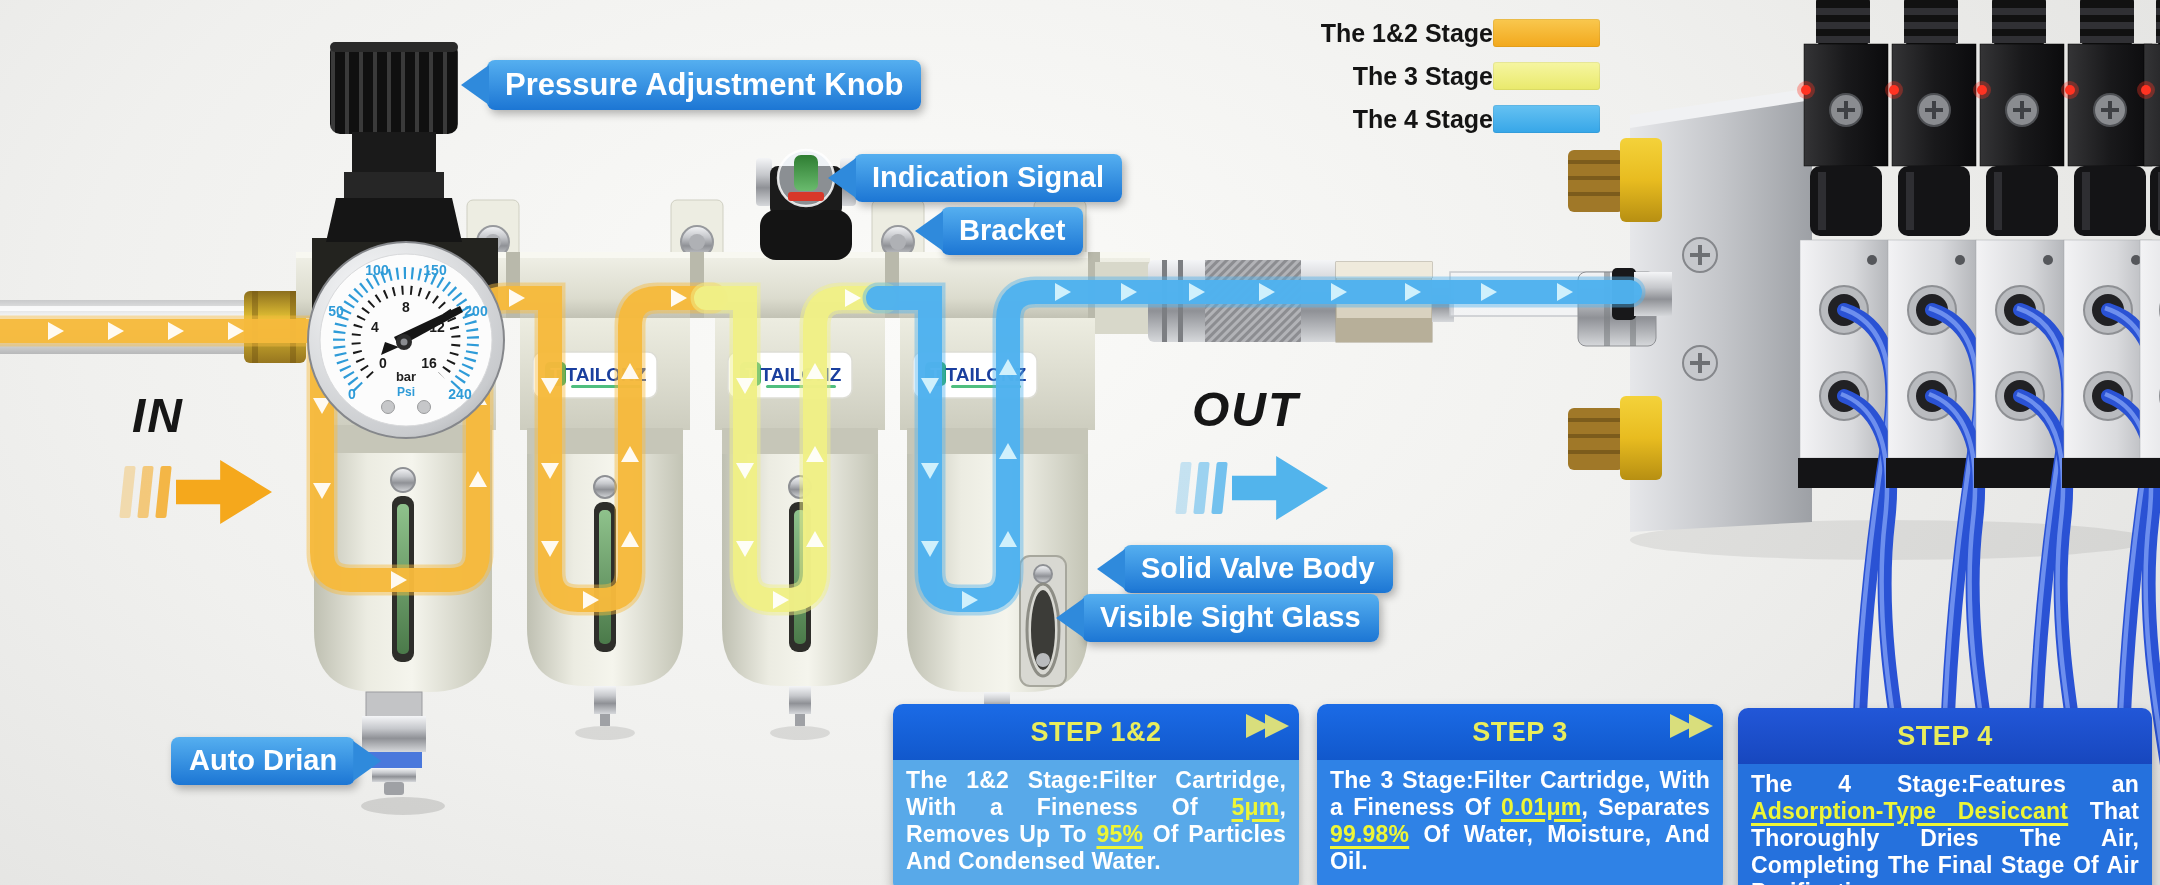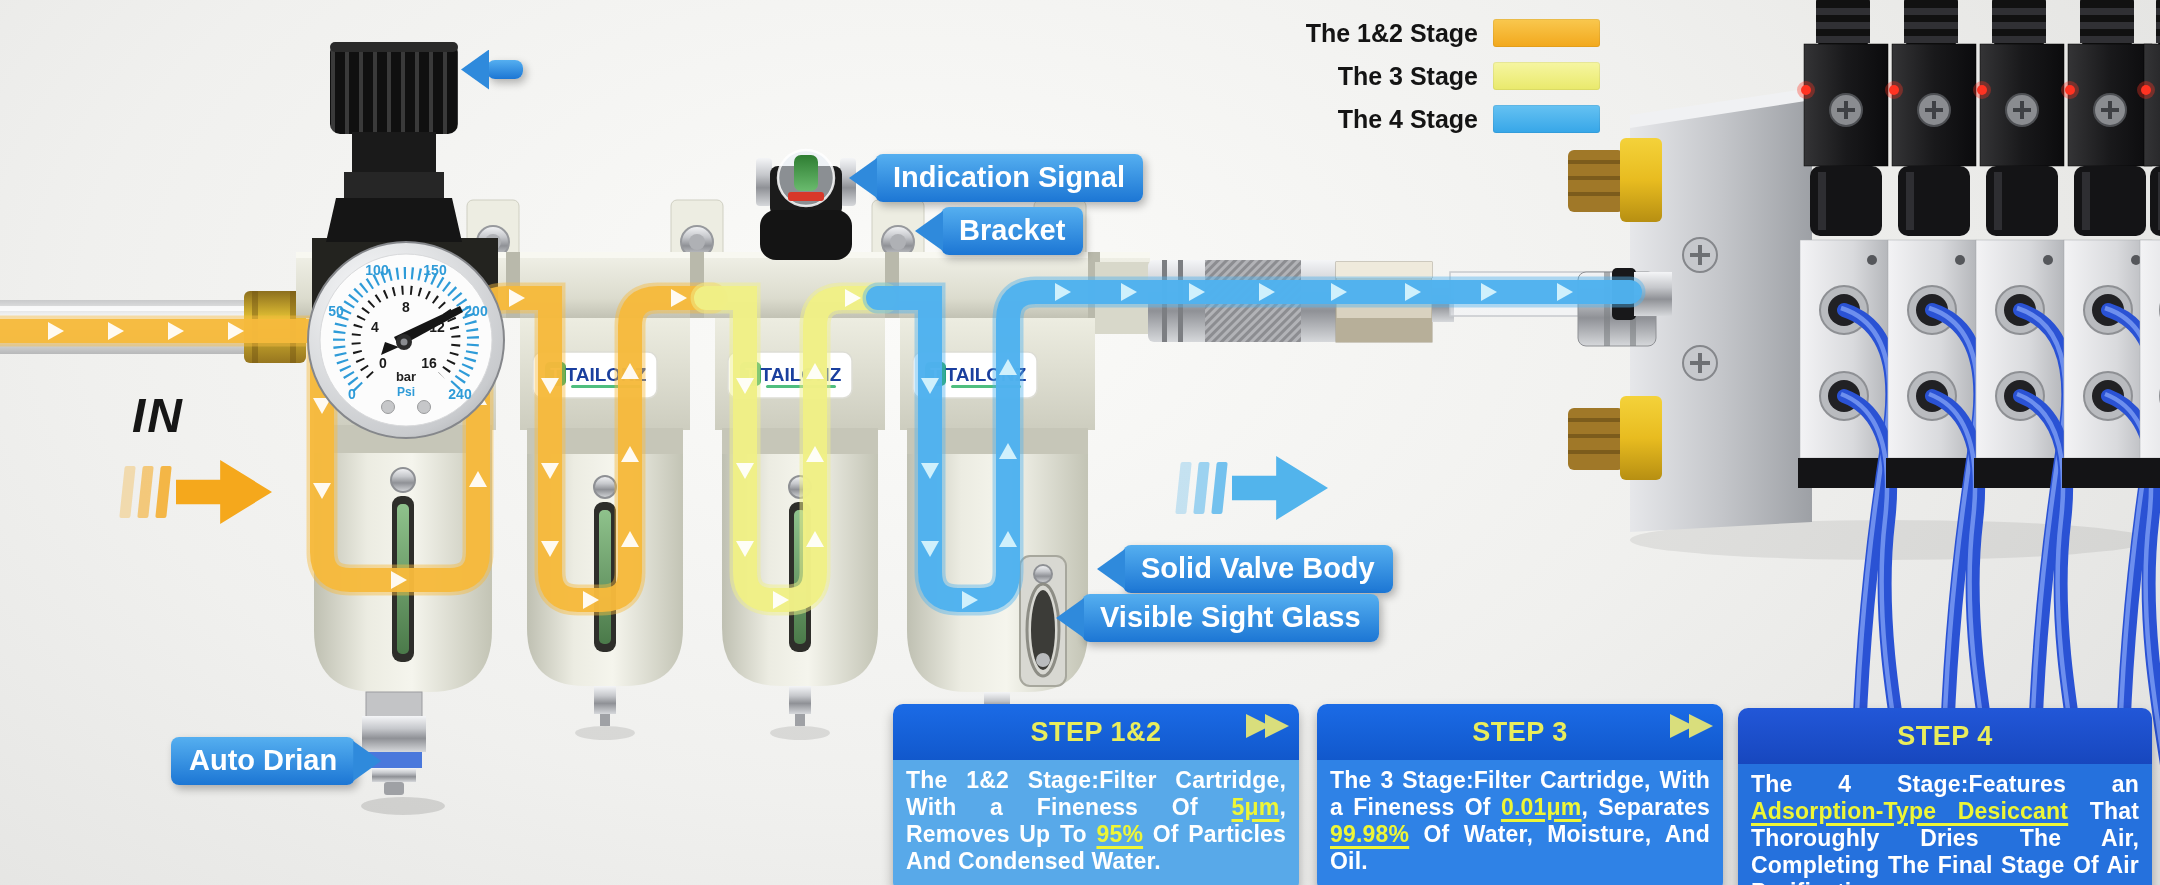--- a/index.html
+++ b/index.html
@@ -6,21 +6,21 @@
   body{
     width:2160px;height:885px;overflow:hidden;position:relative;
     font-family:"Liberation Sans", sans-serif;
     background:radial-gradient(1500px 900px at 42% 35%, #FBFBF9 0%, #F0F0EE 55%, #E2E2E0 100%);
   }
   .scene{position:absolute;inset:0;width:2160px;height:885px}
   svg.machine{position:absolute;inset:0;z-index:1}
 
   
   .legend{position:absolute;left:1300px;top:19px;width:300px;z-index:3}
-  .legend-row{display:flex;justify-content:flex-end;align-items:center;gap:15px;height:28px;margin-bottom:15px}
+  .legend-row{display:flex;justify-content:flex-end;align-items:center;height:28px;margin-bottom:15px}
   .legend-label{font-size:25px;font-weight:bold;color:#141414;white-space:nowrap}
   .swatch{flex:none;width:107px;height:28px;border-radius:3px;box-shadow:inset 0 0 0 1px rgba(0,0,0,.06)}
   .sw1{background:linear-gradient(180deg,#F9C84F,#F2A81C)}
   .sw2{background:linear-gradient(180deg,#F6F6A2,#E9E96B)}
   .sw3{background:linear-gradient(180deg,#66C2F2,#36A6E8)}
 
   
   .flowword{position:absolute;z-index:3;font-size:48px;font-weight:900;font-style:italic;color:#161616;letter-spacing:2px}
   .bigarrow{position:absolute;z-index:3;display:flex;align-items:center;gap:7px;height:64px}
   .bigarrow .bar{width:11px;height:52px;border-radius:2px;transform:skewX(-6deg)}
@@ -457,31 +457,33 @@
   </div>
 </div>
 
 <div class="flowword" style="left:132px;top:388px">IN</div>
 <div class="bigarrow arr-orange" style="left:122px;top:460px">
   <span class="bar b1"></span>
       <span class="bar b2"></span>
       <span class="bar b3"></span>
       <span class="head"></span>
 </div>
+<div class="flowword" style="left:1192px;top:382px">OUT</div>
 <div class="bigarrow arr-blue" style="left:1178px;top:456px">
   <span class="bar b1"></span>
       <span class="bar b2"></span>
       <span class="bar b3"></span>
       <span class="head"></span>
 </div>
 
 <div class="callout" style="left:487px;top:60px;font-size:31px">
   <span class="tip left"></span>
-</div>
-<div class="callout" style="left:875px;top:154px">
+  <span>Pressure Adjustment Knob</span>
+</div>
+<div class="callout" style="left:854px;top:154px">
   <span class="tip left"></span>
   <span>Indication Signal</span>
 </div>
 <div class="callout" style="left:941px;top:207px">
   <span class="tip left"></span>
   <span>Bracket</span>
 </div>
 <div class="callout" style="left:1123px;top:545px">
   <span class="tip left"></span>
   <span>Solid Valve Body</span>

